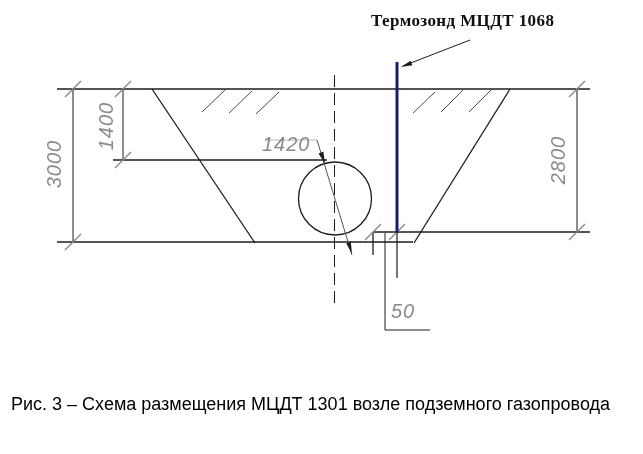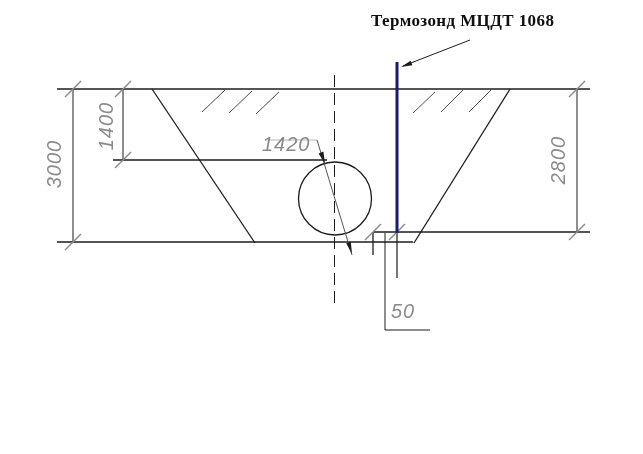--- a/index.html
+++ b/index.html
@@ -91,13 +91,14 @@
   <div class="dim-label dim-rot" style="left:54px;top:164px;">3000</div>
 
   <div class="dim-label dim-rot" style="left:106px;top:126px;">1400</div>
 
   <div class="dim-label" style="left:262px;top:111px;margin-top:22px;">1420</div>
 
   <div class="dim-label dim-rot" style="left:558px;top:160px;">2800</div>
 
   <div class="dim-label" style="left:391px;top:300px;text-align:center;">50</div>
 
+  <div class="caption">Рис. 3 – Схема размещения МЦДТ 1301 возле подземного газопровода</div>
 </div>
 
 </body></html>

